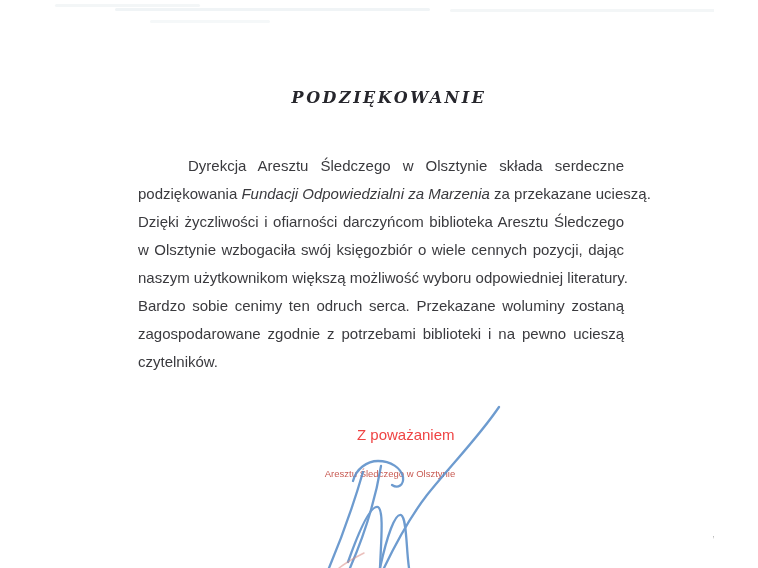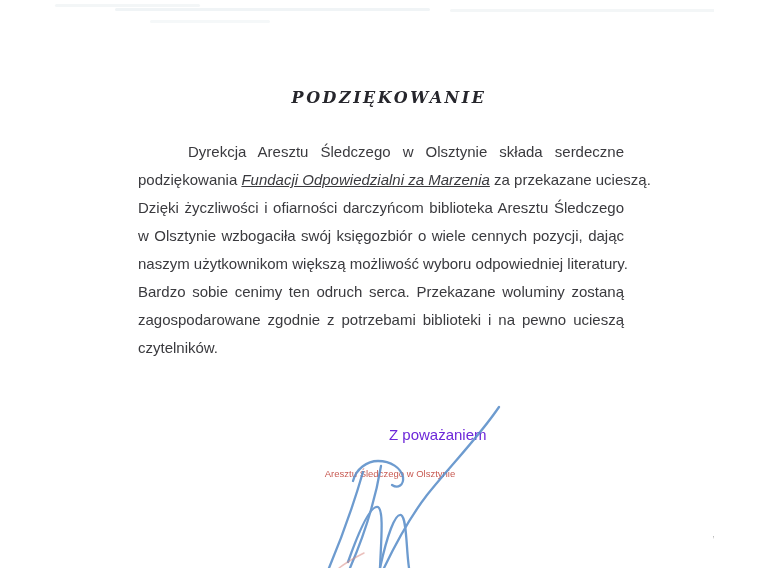--- a/index.html
+++ b/index.html
@@ -36,46 +36,45 @@
     font-family: "DejaVu Serif", serif;
     font-style: italic;
     font-weight: bold;
     font-size: 16px;
     letter-spacing: 2.5px;
     color: #26262c;
   }
 
   .body-block {
     position: absolute;
-    top: 138px;
+    top: 152px;
     left: 138px;
     width: 486px;
     font-size: 15px;
     line-height: 28px;
     color: #3a3a3e;
   }
   .ln {
     text-align: justify;
     text-align-last: justify;
     white-space: nowrap;
   }
   .ln.indent { text-indent: 50px; }
   .ln.last {
     text-align-last: left;
     white-space: normal;
   }
-  .it { font-style: italic; text-decoration: underline; }
+  .it { font-style: italic; }
 
   .closing {
     position: absolute;
     top: 426px;
     left: 357px;
     font-size: 15px;
-    color: #6d28d9;
-    margin-left: 32px;
+    color: #ef4444;
   }
 
   .stamp {
     position: absolute;
     top: 467px;
     left: 306px;
     width: 168px;
     text-align: center;
   }
   .stamp-role {

